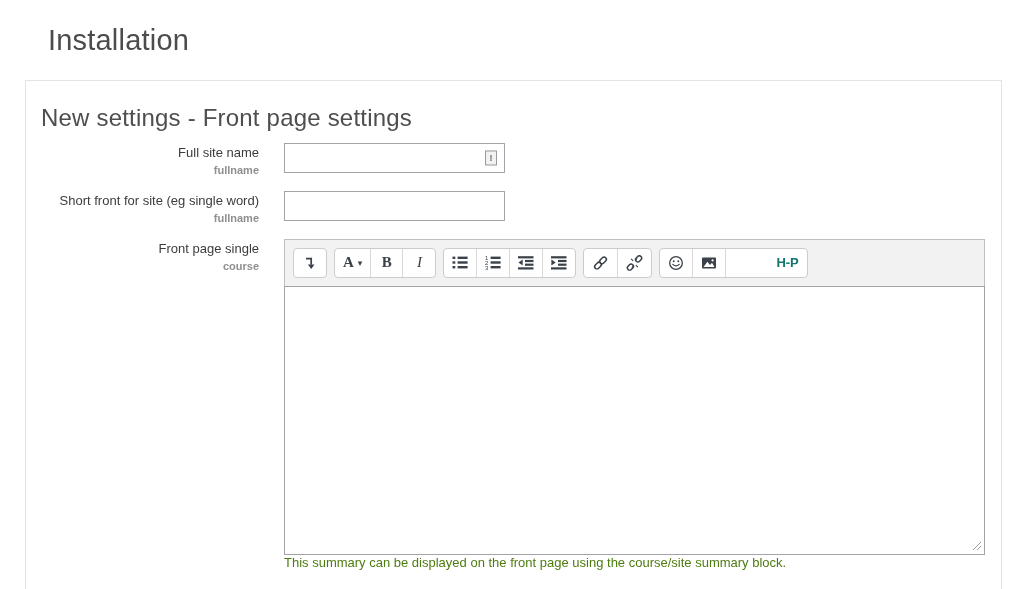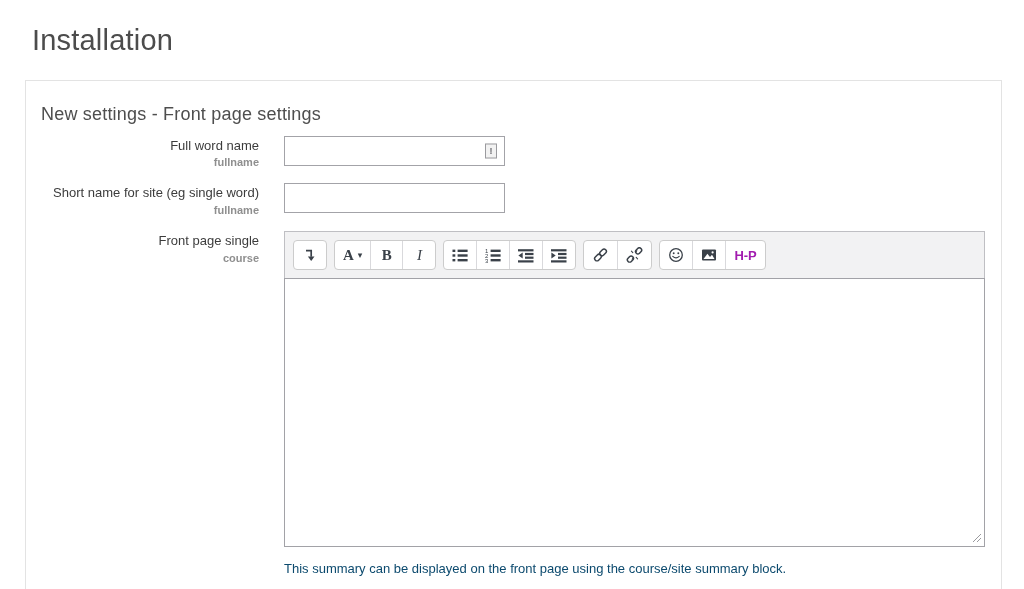--- a/index.html
+++ b/index.html
@@ -2,29 +2,29 @@
 <html><head>
 <meta charset="utf-8">
 <style>
   html,body{margin:0;padding:0;}
   body{
     width:1024px;height:589px;overflow:hidden;position:relative;
     background:#ffffff;font-family:"Liberation Sans",sans-serif;
     -webkit-font-smoothing:antialiased;
   }
   .page-title{
-    position:absolute;left:32px;top:24px;margin:0;
+    position:absolute;left:48px;top:24px;margin:0;
     font-size:29px;font-weight:300;color:#4c4c4c;letter-spacing:.2px;
   }
   .settings-panel{
     position:absolute;left:25px;top:80px;width:977px;height:540px;
     border:1px solid #e3e3e3;background:#fff;box-sizing:border-box;
   }
   .settings-heading{
-    margin:22px 0 0 15px;font-size:18px;font-weight:300;color:#4e4e4e;
+    margin:22px 0 0 15px;font-size:24px;font-weight:300;color:#4e4e4e;
     line-height:1.25;letter-spacing:.2px;
   }
   .form-rows{margin-top:10px;display:flex;flex-direction:column;gap:15px;}
   .frow{display:flex;align-items:flex-start;}
   .col-label{width:233px;text-align:right;padding-top:2px;flex:none;}
   .lbl{font-size:13px;color:#3c3c3c;line-height:1.3;}
   .sub{font-size:11px;color:#8f8f8f;margin-top:2px;font-weight:bold;}
   .col-content{margin-left:25px;position:relative;}
   .text-input{
     width:221px;height:30px;box-sizing:border-box;
@@ -54,55 +54,55 @@
     appearance:none;background:transparent;border:none;margin:0;
     border-right:1px solid #d9d9dc;height:28px;min-width:32px;
     display:flex;align-items:center;justify-content:center;
     padding:0 8px;cursor:pointer;color:#3a4149;box-sizing:border-box;
   }
   .tb-btn:last-child{border-right:none;}
   .glyph-serif{font-family:"Liberation Serif",serif;font-size:15px;}
   .glyph-bold{font-weight:bold;}
   .glyph-italic{font-style:italic;}
   .caret{font-size:9px;margin-left:4px;color:#3a4149;}
-  .h5p-text{font-size:13px;font-weight:bold;letter-spacing:0;color:#a21caf;}
+  .h5p-text{font-size:13px;font-weight:bold;letter-spacing:0;color:#0f766e;margin-left:42px;}
   .tb-btn svg{display:block;}
   .ta-wrap{position:relative;margin-top:-1px;}
   .summary-textarea{
     display:block;box-sizing:border-box;width:701px;height:269px;
     border:1px solid #a2a2a7;background:#fff;resize:none;outline:none;
     font-family:"Liberation Sans",sans-serif;font-size:14px;padding:6px 8px;
   }
   .resize-handle{position:absolute;right:3px;bottom:4px;pointer-events:none;}
-  .help-text{margin-top:14px;font-size:13px;color:#0c4a6e;}
+  .help-text{font-size:13px;color:#4d7c0f;}
 </style>
 </head>
 <body>
 
 <h1 class="page-title">Installation</h1>
 
 <div class="settings-panel">
   <h2 class="settings-heading">New settings - Front page settings</h2>
 
   <div class="form-rows">
 
     <div class="frow">
       <div class="col-label">
-        <div class="lbl">Full word name</div>
+        <div class="lbl">Full site name</div>
         <div class="sub">fullname</div>
       </div>
       <div class="col-content">
         <input type="text" class="text-input with-icon" value="" style="">
         <span class="req-icon">!</span>
       </div>
     </div>
 
     <div class="frow">
       <div class="col-label">
-        <div class="lbl">Short name for site (eg single word)</div>
+        <div class="lbl">Short front for site (eg single word)</div>
         <div class="sub">fullname</div>
       </div>
       <div class="col-content">
         <input type="text" class="text-input" value="" style="">
       </div>
     </div>
 
     <div class="frow">
       <div class="col-label">
         <div class="lbl">Front page single</div>

